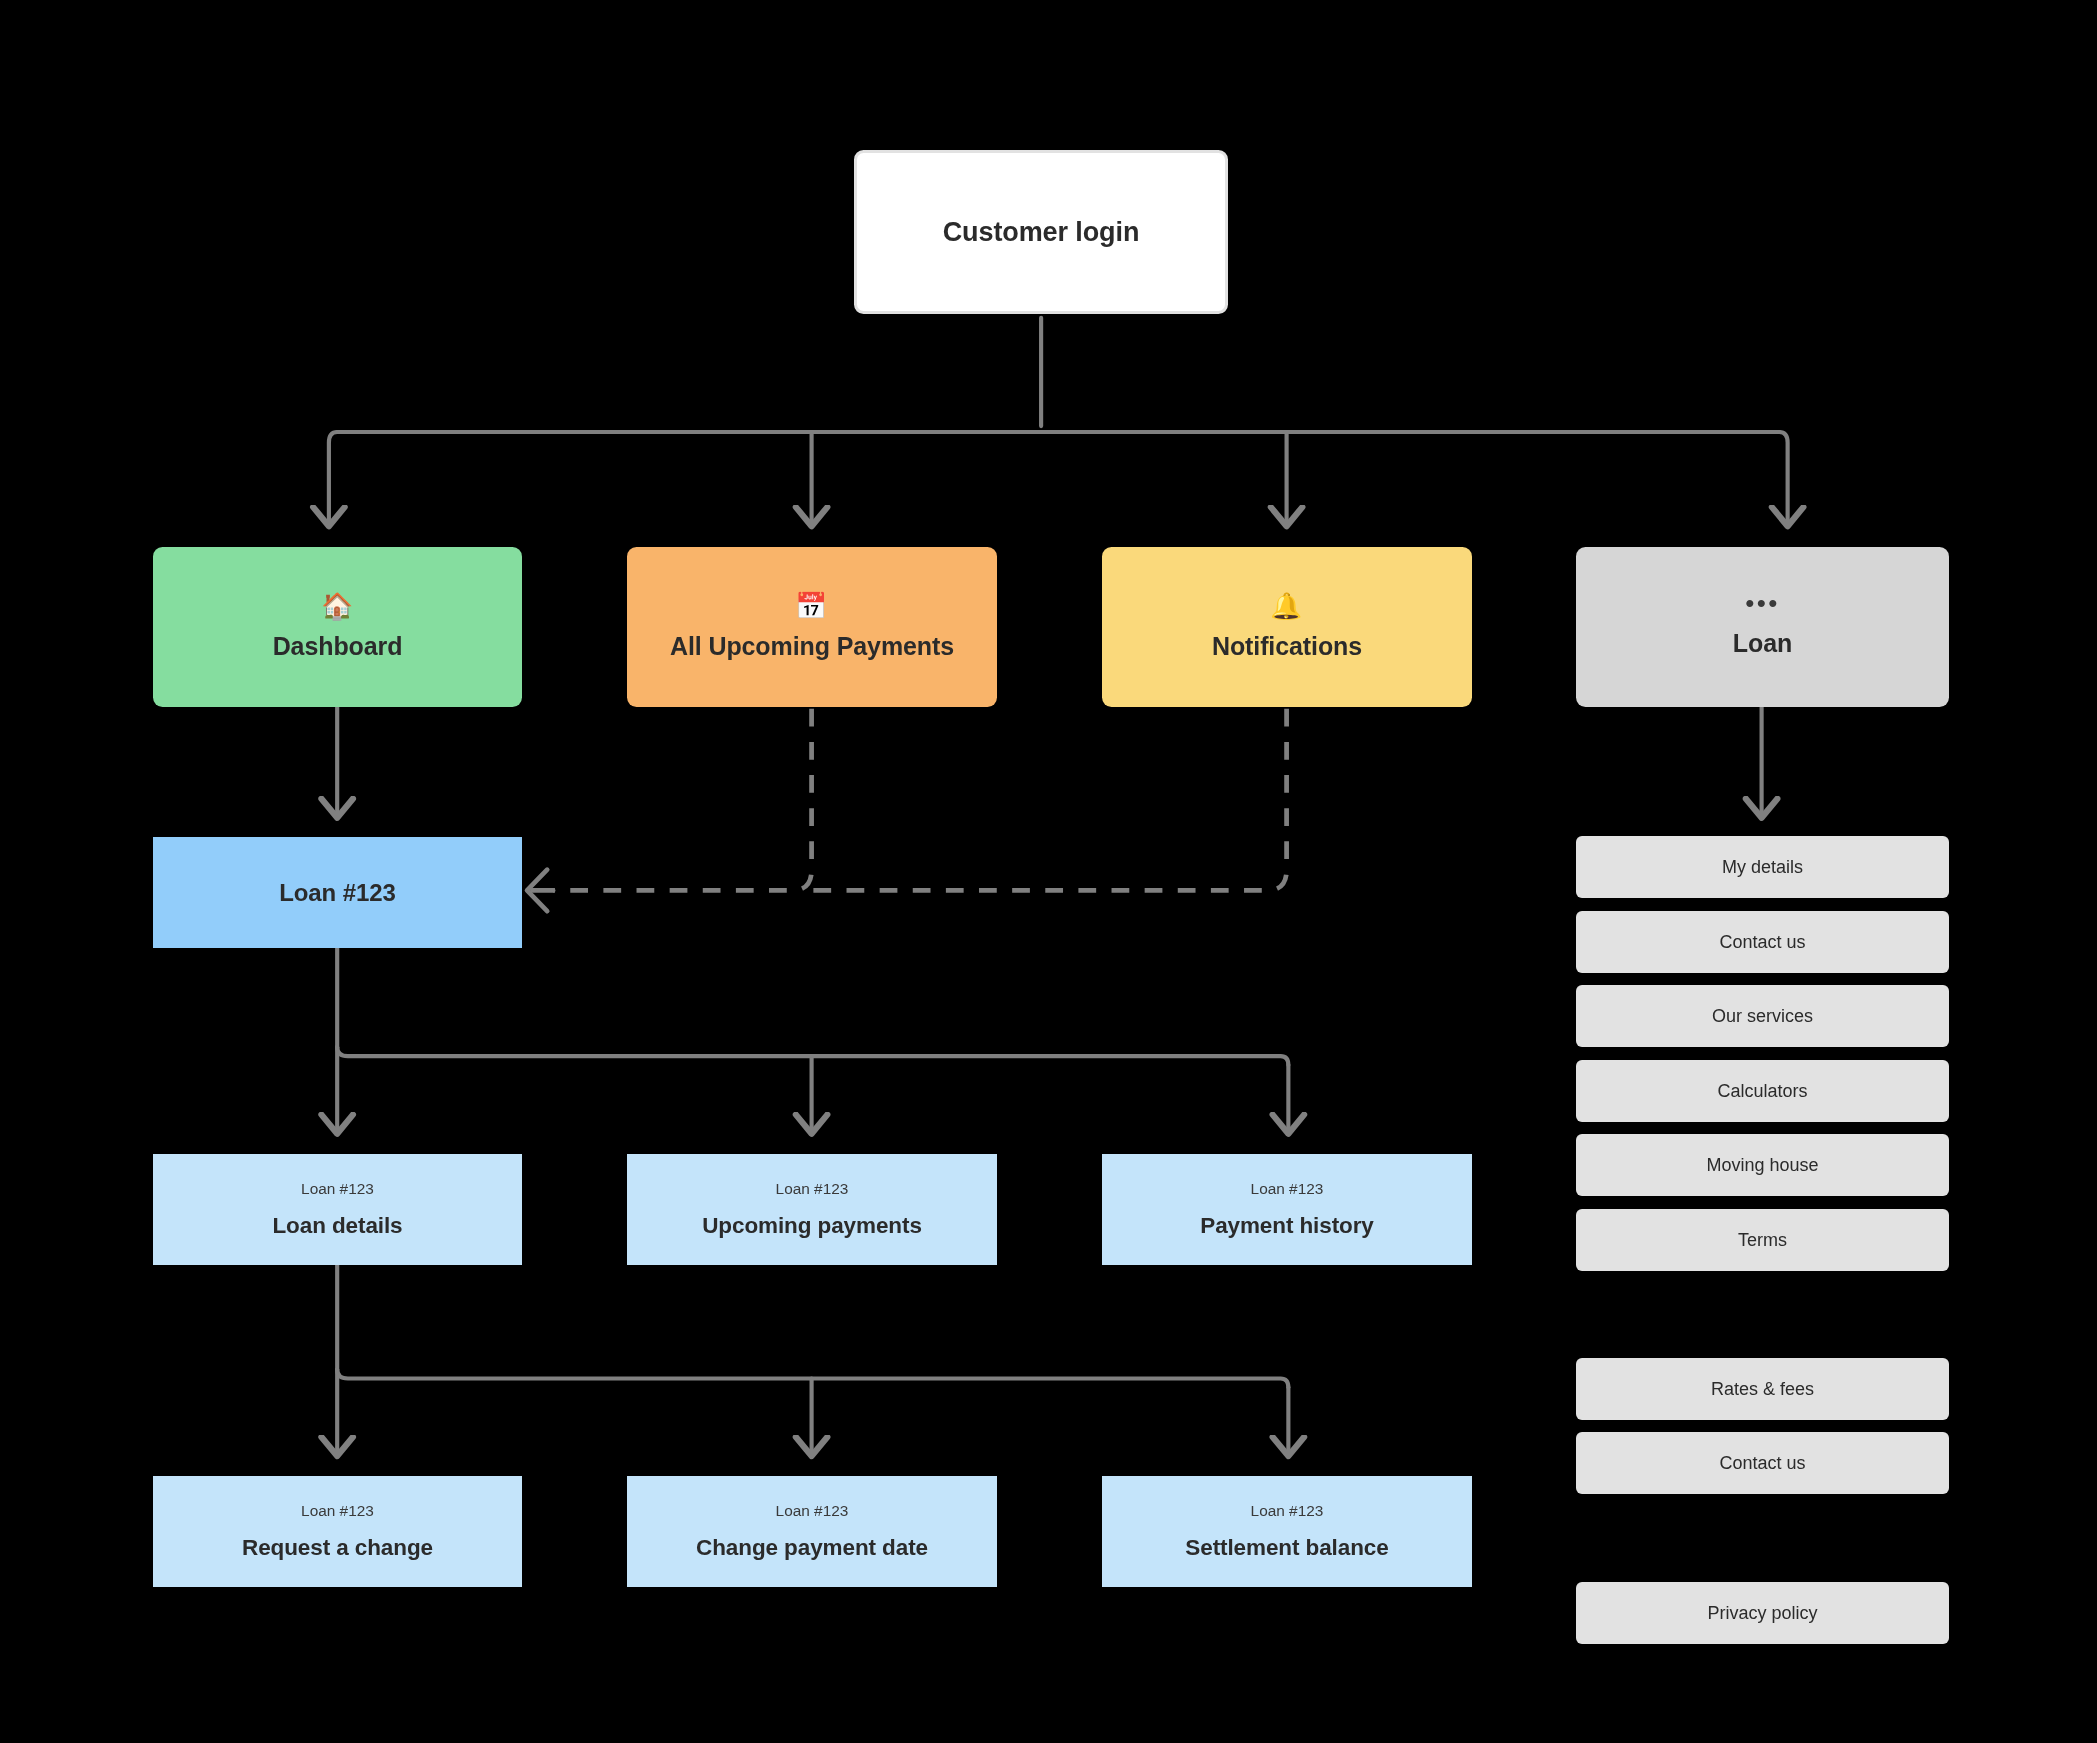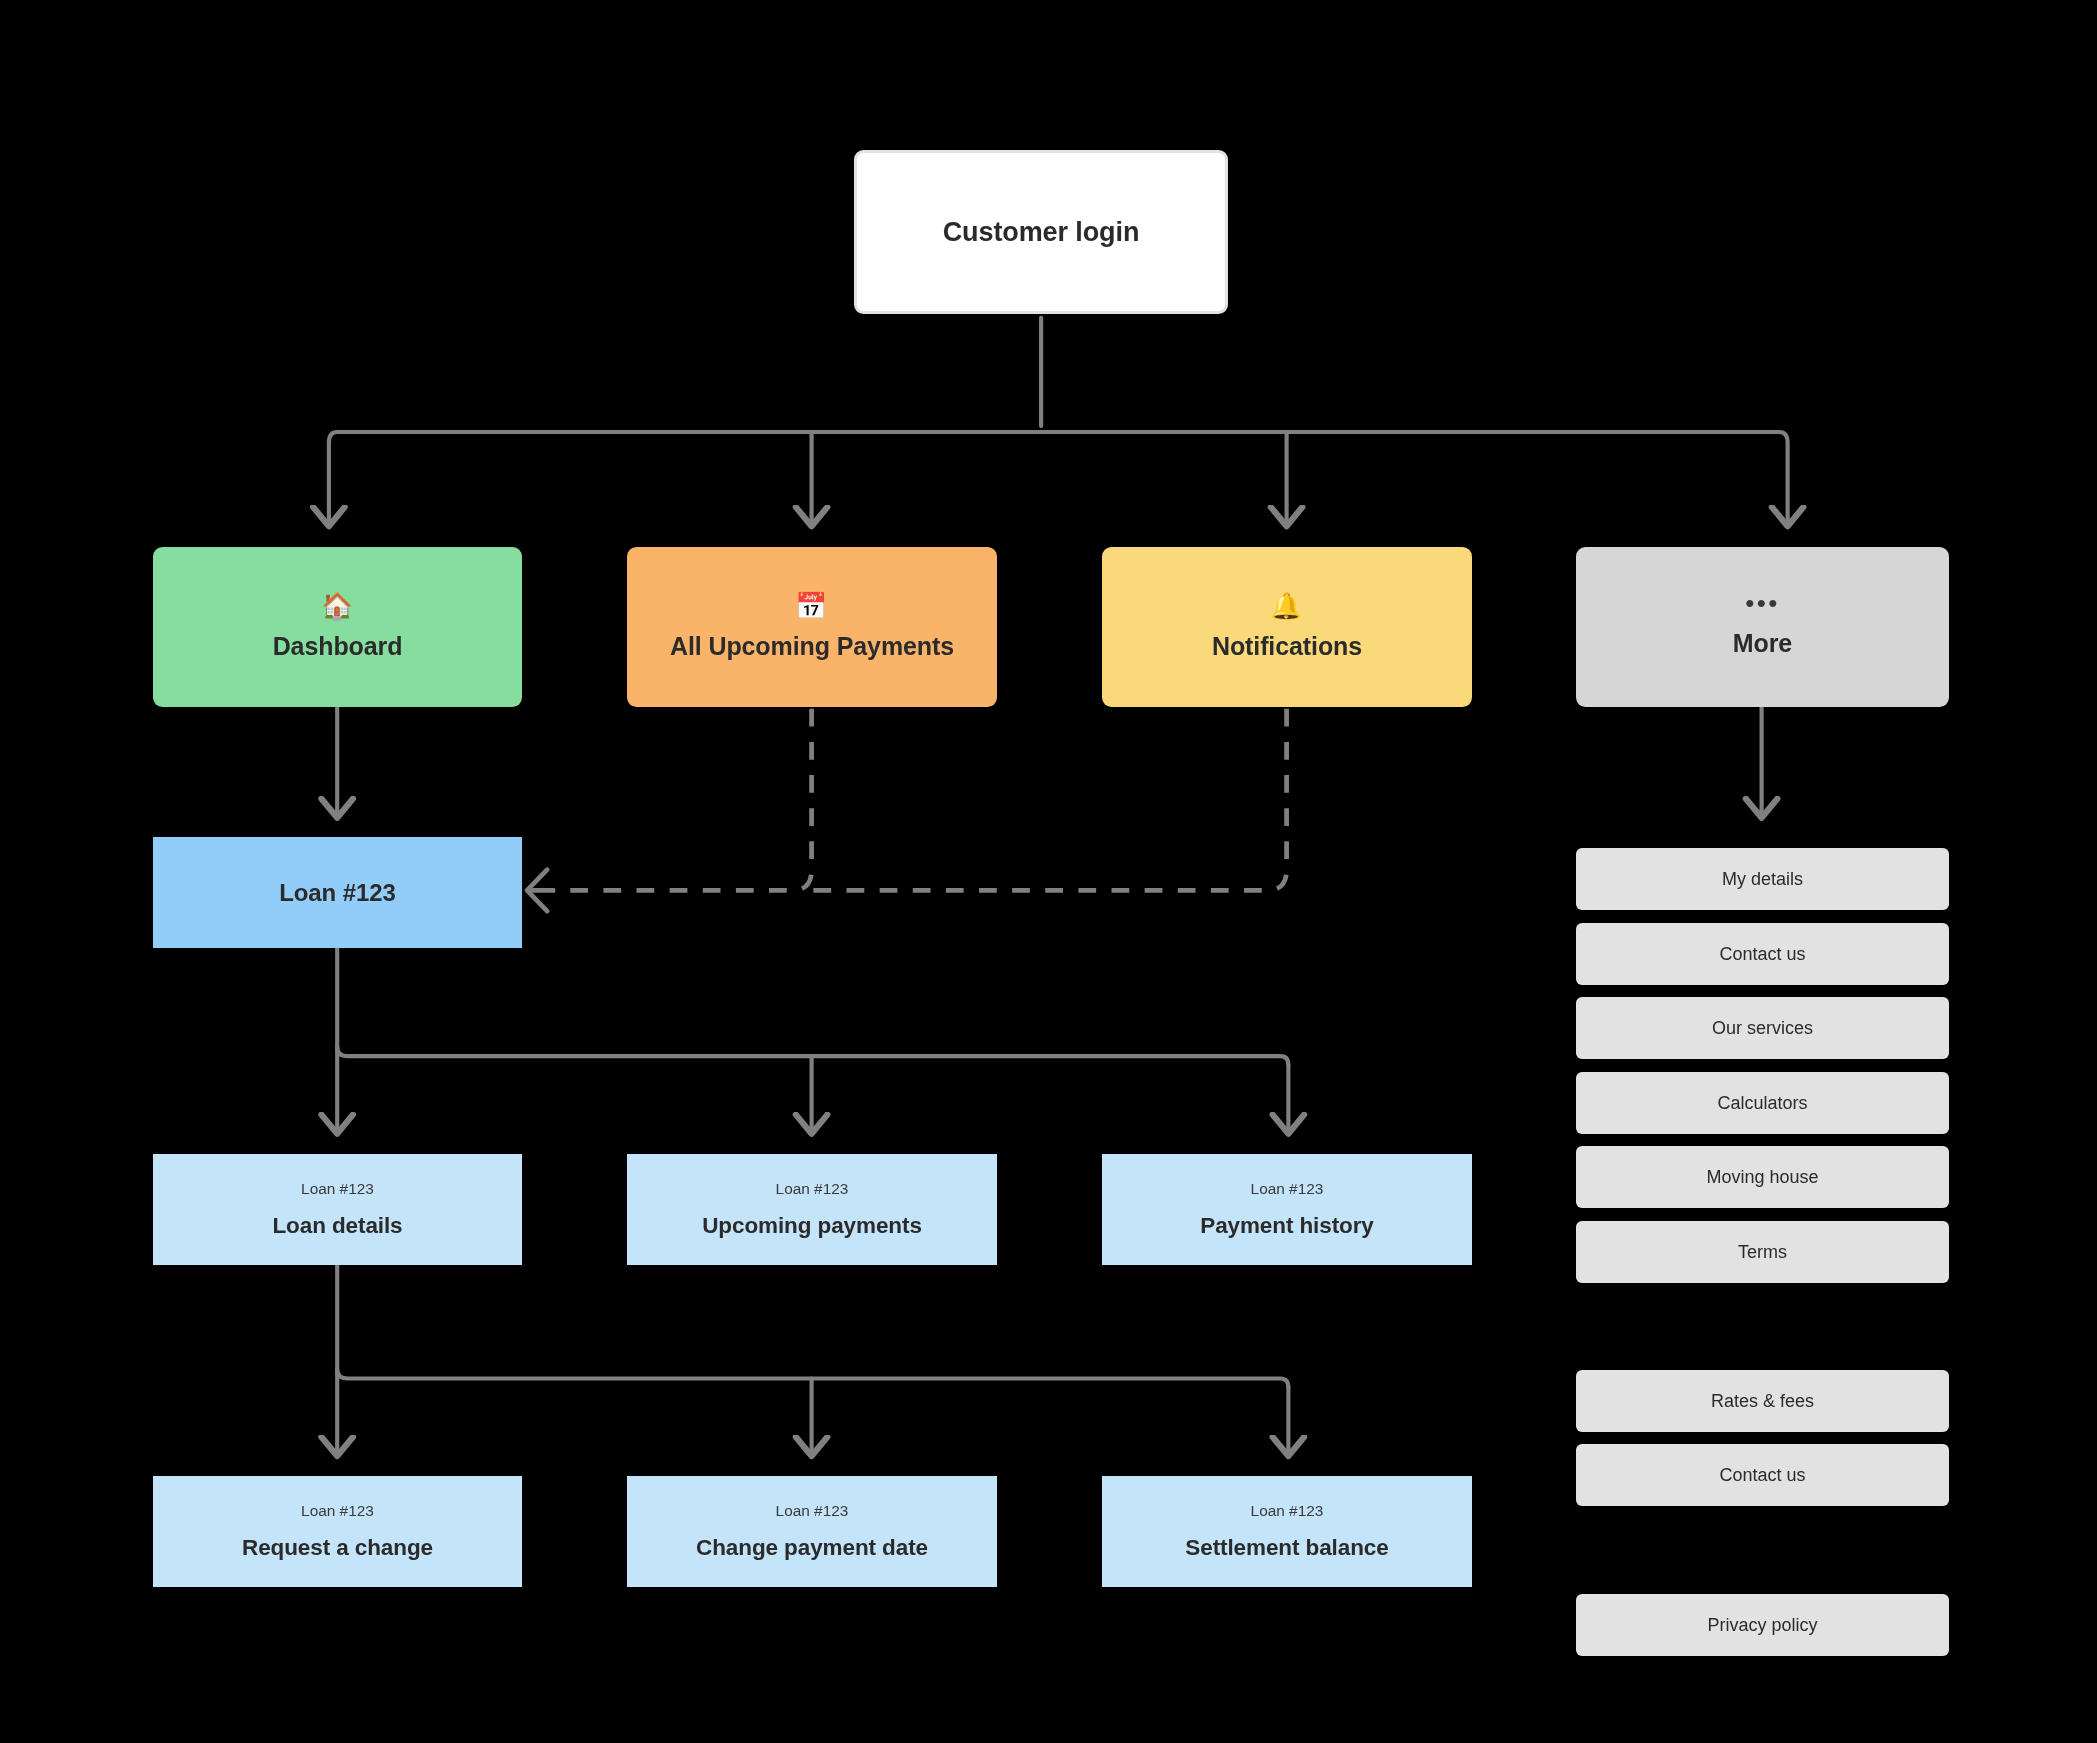--- a/index.html
+++ b/index.html
@@ -60,21 +60,21 @@
   .c1 { left: 153px;  width: 369px; }
   .c2 { left: 627px; width: 370px; }
   .c3 { left: 1102px; width: 370px; }
 
   
   .menu-item {
     position: absolute;
     left: 1576px; width: 373px; height: 62px;
     background: #E2E2E2; border-radius: 6px;
     display: flex; align-items: center; justify-content: center;
-    font-size: 18px; color: #2b2b2b; margin-top: 12px;
+    font-size: 18px; color: #2b2b2b;
   }
 </style>
 </head>
 <body>
 
 <div id="stage">
 
   <svg class="wires" viewBox="0 0 3545 2946" xmlns="http://www.w3.org/2000/svg">
     <defs>
       <marker id="arw" markerWidth="10" markerHeight="10" refX="4.6" refY="5" orient="auto" markerUnits="strokeWidth">
@@ -134,21 +134,21 @@
     <div class="title">All Upcoming Payments</div>
   </div>
 
   <div class="node lvl2" id="n-notif">
     <div class="emoji">🔔</div>
     <div class="title">Notifications</div>
   </div>
 
   <div class="node lvl2" id="n-more">
     <div class="dots">•••</div>
-    <div class="title">More</div>
+    <div class="title">Loan</div>
   </div>
 
   <div class="node" id="n-loan">
     <div class="title">Loan #123</div>
   </div>
 
   <div class="node card r4 c1">
     <div class="sub">Loan #123</div>
     <div class="title">Loan details</div>
   </div>

